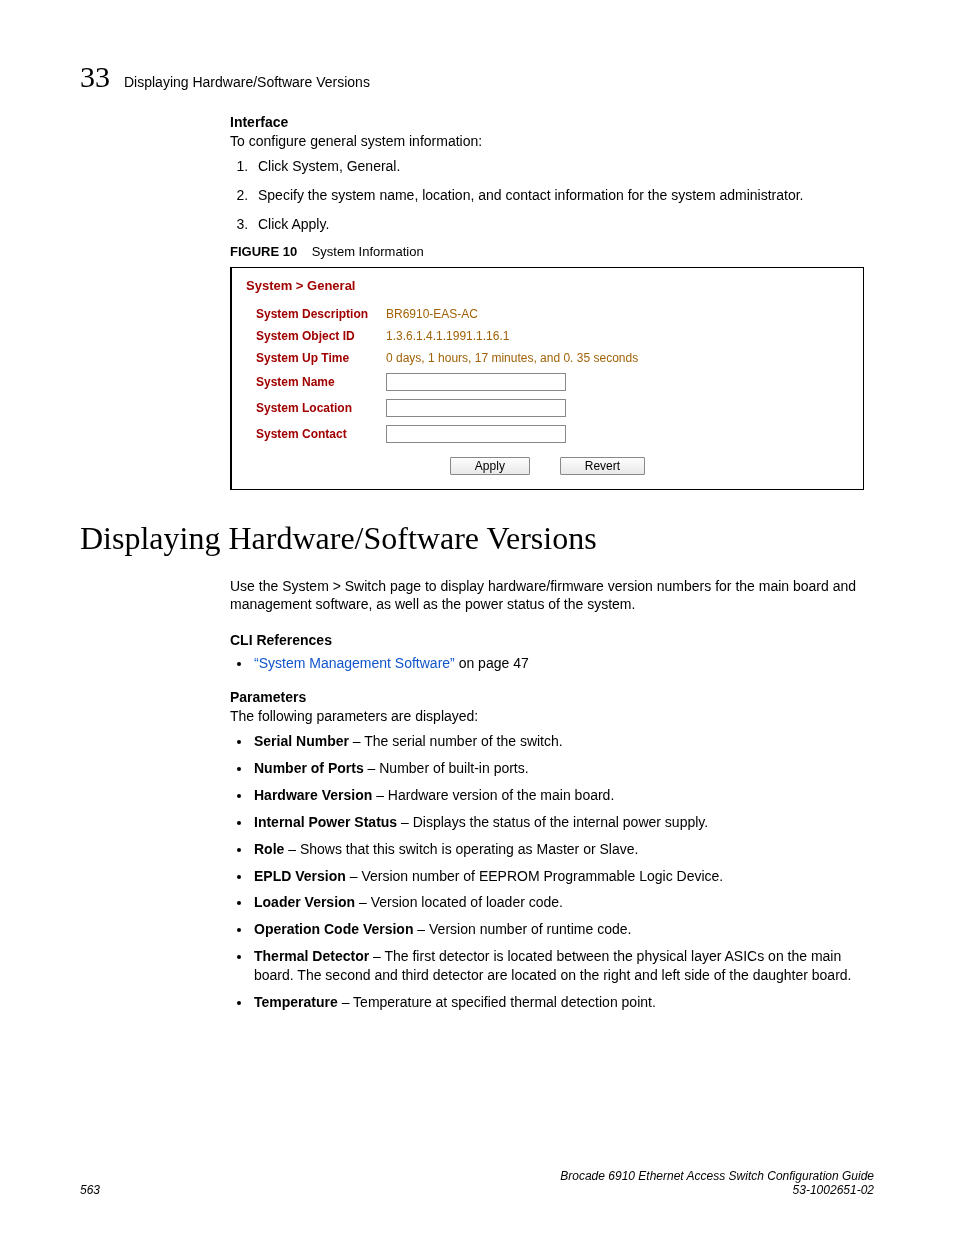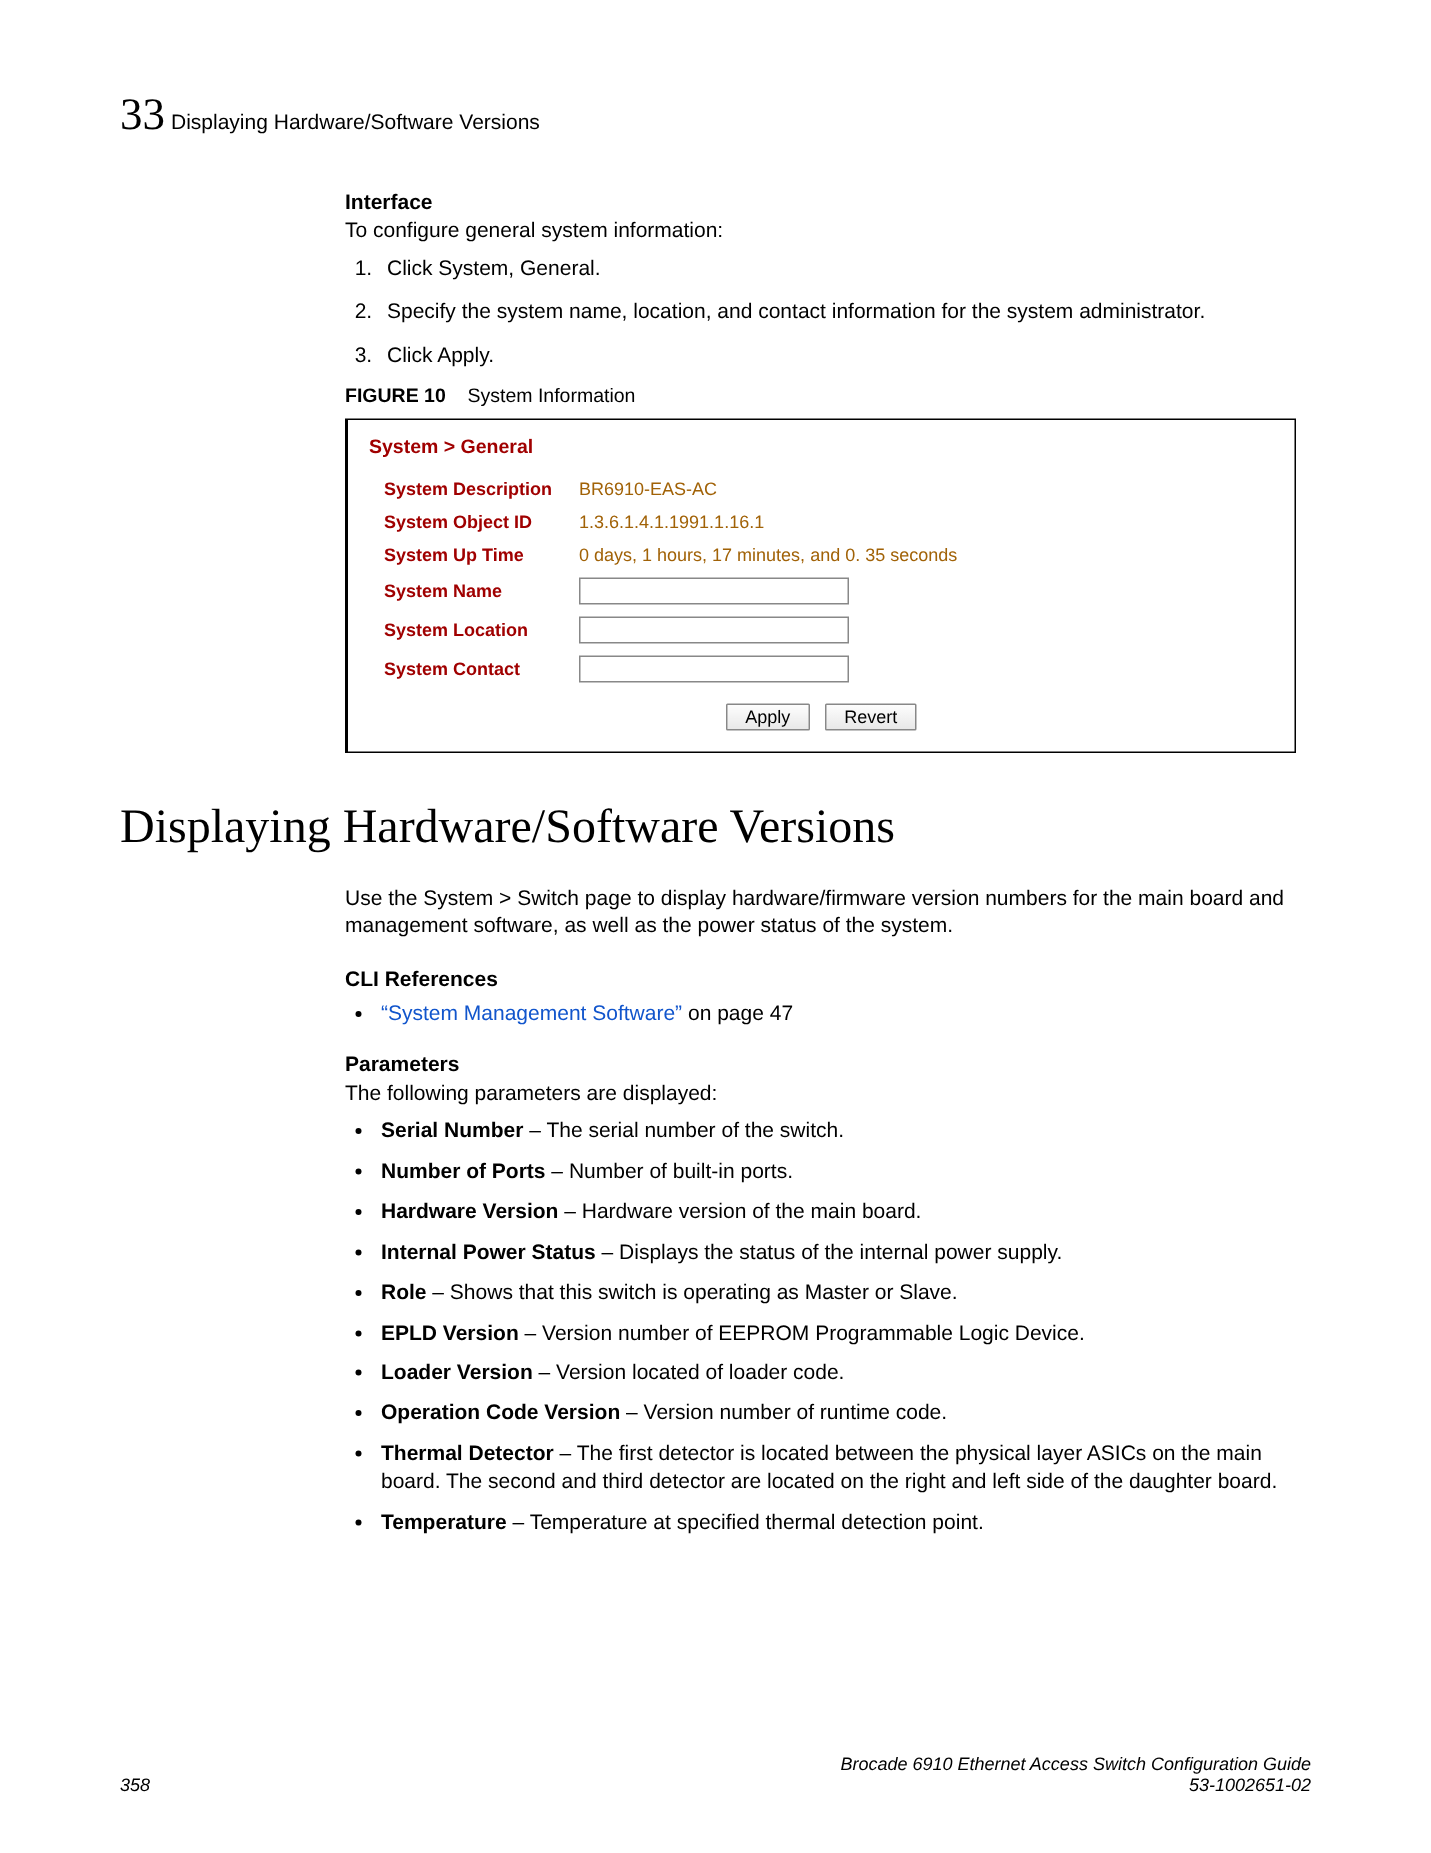--- a/index.html
+++ b/index.html
@@ -6,21 +6,21 @@
   body {
     font-family: Arial, Helvetica, sans-serif;
     font-size: 14px;
     color: #000;
     background: #fff;
     width: 954px;
     height: 1235px;
     position: relative;
     padding: 60px 80px 40px 80px;
   }
-  .header-row { display: flex; align-items: baseline; gap: 4px; margin-bottom: 32px; }
+  .header-row { display: flex; align-items: baseline; gap: 14px; margin-bottom: 20px; }
   .chap-num { font-family: Georgia, "Times New Roman", serif; font-size: 30px; font-weight: 400; }
   .chap-title { font-size: 14px; }
   .content { margin-left: 150px; margin-right: 10px; }
   .subhead { font-weight: bold; font-size: 14px; margin-top: 10px; margin-bottom: 2px; }
   .para { font-size: 14px; line-height: 1.35; margin-bottom: 6px; }
   ol.numlist { list-style: decimal; margin-left: 22px; margin-top: 6px; }
   ol.numlist li { padding-left: 6px; margin-bottom: 10px; font-size: 14px; line-height: 1.35; }
   .fig-caption { margin-top: 8px; margin-bottom: 8px; font-size: 13px; }
   .fig-caption .figlabel { font-weight: bold; }
   .fig-box {
@@ -32,24 +32,24 @@
   }
   .fig-inner { padding: 10px 14px 14px 14px; }
   .breadcrumb { color: #a00000; font-weight: bold; font-size: 13px; margin-bottom: 14px; }
   .form-row { display: flex; align-items: center; margin-bottom: 8px; font-size: 12px; }
   .form-label { width: 140px; color: #a00000; font-weight: bold; font-size: 12px; padding-left: 10px; }
   .form-val { font-size: 12px; color: #a16207; }
   .form-input { border: 1px solid #888; width: 180px; height: 18px; background: #fff; font-size: 12px; padding: 0 2px; }
   .btn-row { text-align: center; margin-top: 14px; }
   .figbtn {
     font-size: 12px;
-    padding: 1px 12px;
+    padding: 1px 24px;
     border: 1px solid #888;
     background: linear-gradient(#fdfdfd,#e8e8e8);
-    margin: 0 3px;
+    margin: 0 13px;
     font-family: Arial, sans-serif;
     border-radius: 1px;
   }
   h1.section-title {
     font-family: Georgia, "Times New Roman", serif;
     font-weight: 400;
     font-size: 32px;
     margin: 24px 0 20px 0;
   }
   .italic-sub { font-style: italic; font-size: 14px; margin: 10px 0 8px 0; }
@@ -154,18 +154,18 @@
     <li><span class="bold">Role</span><span> – Shows that this switch is operating as Master or Slave.</span></li>
     <li><span class="bold">EPLD Version</span><span> – Version number of EEPROM Programmable Logic Device.</span></li>
     <li><span class="bold">Loader Version</span><span> – Version located of loader code.</span></li>
     <li><span class="bold">Operation Code Version</span><span> – Version number of runtime code.</span></li>
     <li><span class="bold">Thermal Detector</span><span> – The first detector is located between the physical layer ASICs on the main board. The second and third detector are located on the right and left side of the daughter board.</span></li>
     <li><span class="bold">Temperature</span><span> – Temperature at specified thermal detection point.</span></li>
   </ul>
 </div>
 
 <div class="footer">
-  <div>358</div>
+  <div>563</div>
   <div class="right">
     <div>Brocade 6910 Ethernet Access Switch Configuration Guide</div>
     <div>53-1002651-02</div>
   </div>
 </div>
 
 </body></html>

